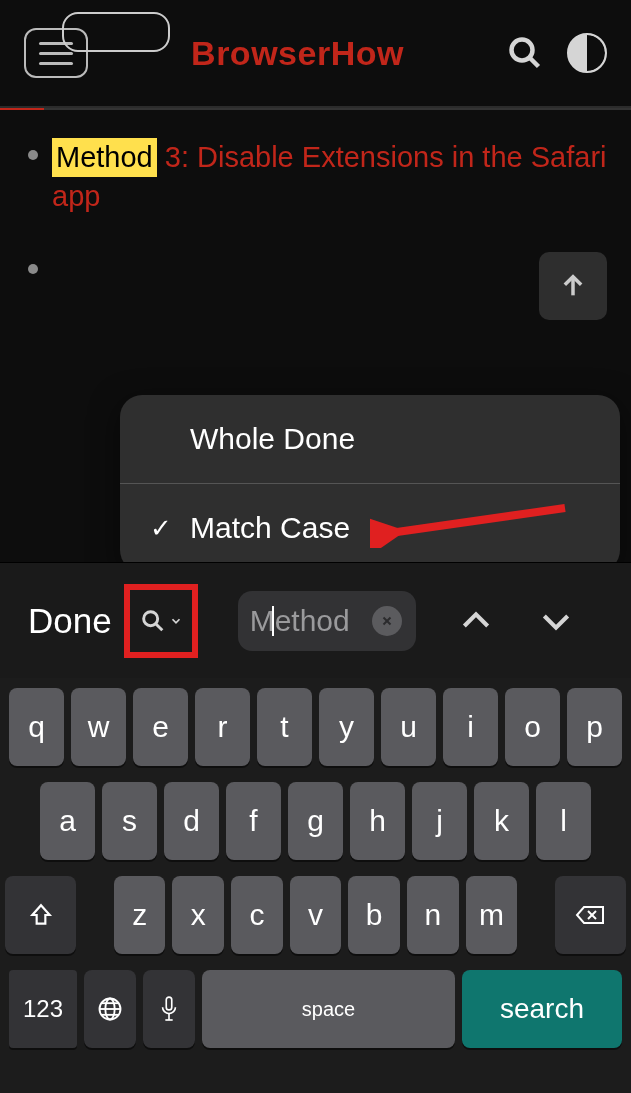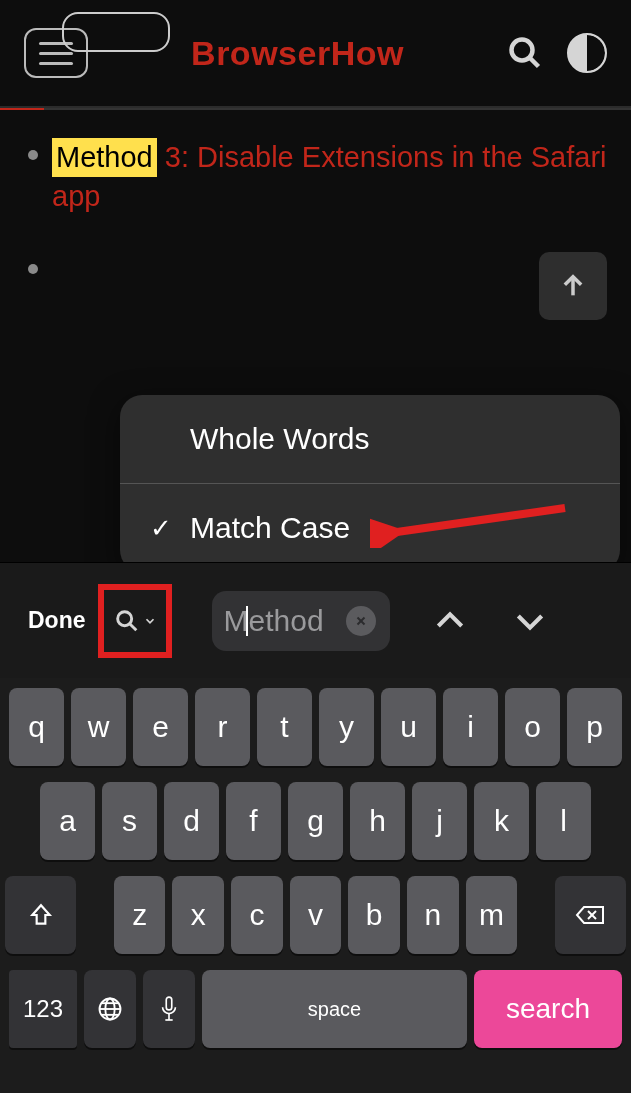--- a/index.html
+++ b/index.html
@@ -63,21 +63,21 @@
   .checkmark { width: 24px; font-size: 26px; }
   .arrow-annot {
     position:absolute; left: 370px; top: 488px; width: 200px; height: 60px; pointer-events:none;
   }
   .findbar {
     position:absolute; left:0; right:0; top: 562px; height: 116px;
     background:#1a1a1a;
     display:flex; align-items:center; padding: 0 24px 0 28px; gap: 12px;
     border-top: 1px solid #000;
   }
-  .done-btn { font-size: 23px; font-weight: 700; color:#fff;text-align:center; }
+  .done-btn { font-size: 35px; font-weight: 400; color:#fff;text-align:center; }
   .find-input-wrap {
     display:flex; align-items:center; background:#323234; border-radius: 14px;
     height: 60px; margin-left: 32px; padding: 0 14px 0 4px; gap: 4px;
   }
   .find-icon-box {
     width: 74px; height: 74px; border: 6px solid #e02020;
     display:flex; align-items:center; justify-content:center; gap:2px;
     background:#1a1a1a; margin-right:-4px; position:relative; z-index:2;
   }
   .find-input-text { font-size: 30px; color:#9a9a9c; position:relative; padding-left:8px;}
@@ -99,21 +99,21 @@
     font-size: 30px; height: 78px; width: 55px;
     box-shadow: 0 2px 0 rgba(0,0,0,0.5);
   }
   .key.dark { background:#333336; }
   .key.shift { width: 76px; }
   .spacer-half { width: 25px; }
   .bottom-row { display:flex; gap: 7px; padding: 0 4px; }
   .key-123 { width: 68px; background:#333336; font-size: 24px; height:78px; border-radius:4px; display:flex;align-items:center;justify-content:center; box-shadow: 0 2px 0 rgba(0,0,0,0.5);}
   .key-globe, .key-mic { width: 52px; background:#333336; height:78px; border-radius:8px; display:flex;align-items:center;justify-content:center; box-shadow: 0 2px 0 rgba(0,0,0,0.5);}
   .key-space { flex:1; background:#5a5a5e; height:78px; border-radius:8px; display:flex;align-items:center;justify-content:center; font-size:20px; box-shadow: 0 2px 0 rgba(0,0,0,0.5);}
-  .key-search { width: 148px; background:#ec4899; height:78px; border-radius:8px; display:flex;align-items:center;justify-content:center; font-size:28px; box-shadow: 0 2px 0 rgba(0,0,0,0.5);}
+  .key-search { width: 160px; background:#0f766e; height:78px; border-radius:8px; display:flex;align-items:center;justify-content:center; font-size:28px; box-shadow: 0 2px 0 rgba(0,0,0,0.5);}
 </style>
 </head>
 <body>
 
 <div class="header">
   <div class="hamburger">
     <div class="hamburger-lines">
       <span></span>
         <span></span>
         <span></span>
@@ -148,21 +148,21 @@
 <div class="scroll-top">
   <svg width="28" height="28" viewBox="0 0 24 24" fill="none" stroke="#ccc" stroke-width="3">
     <line x1="12" y1="20" x2="12" y2="4"></line>
       <polyline points="5 11 12 4 19 11"></polyline>
   </svg>
 </div>
 
 <div class="popup">
   <div class="popup-item">
     <span class="checkmark"></span>
-    <span>Whole Words</span>
+    <span>Whole Done</span>
   </div>
   <div class="popup-divider"></div>
   <div class="popup-item">
     <span class="checkmark">✓</span>
     <span>Match Case</span>
   </div>
 </div>
 
 <svg class="arrow-annot" viewBox="0 0 200 60">
   <defs>

